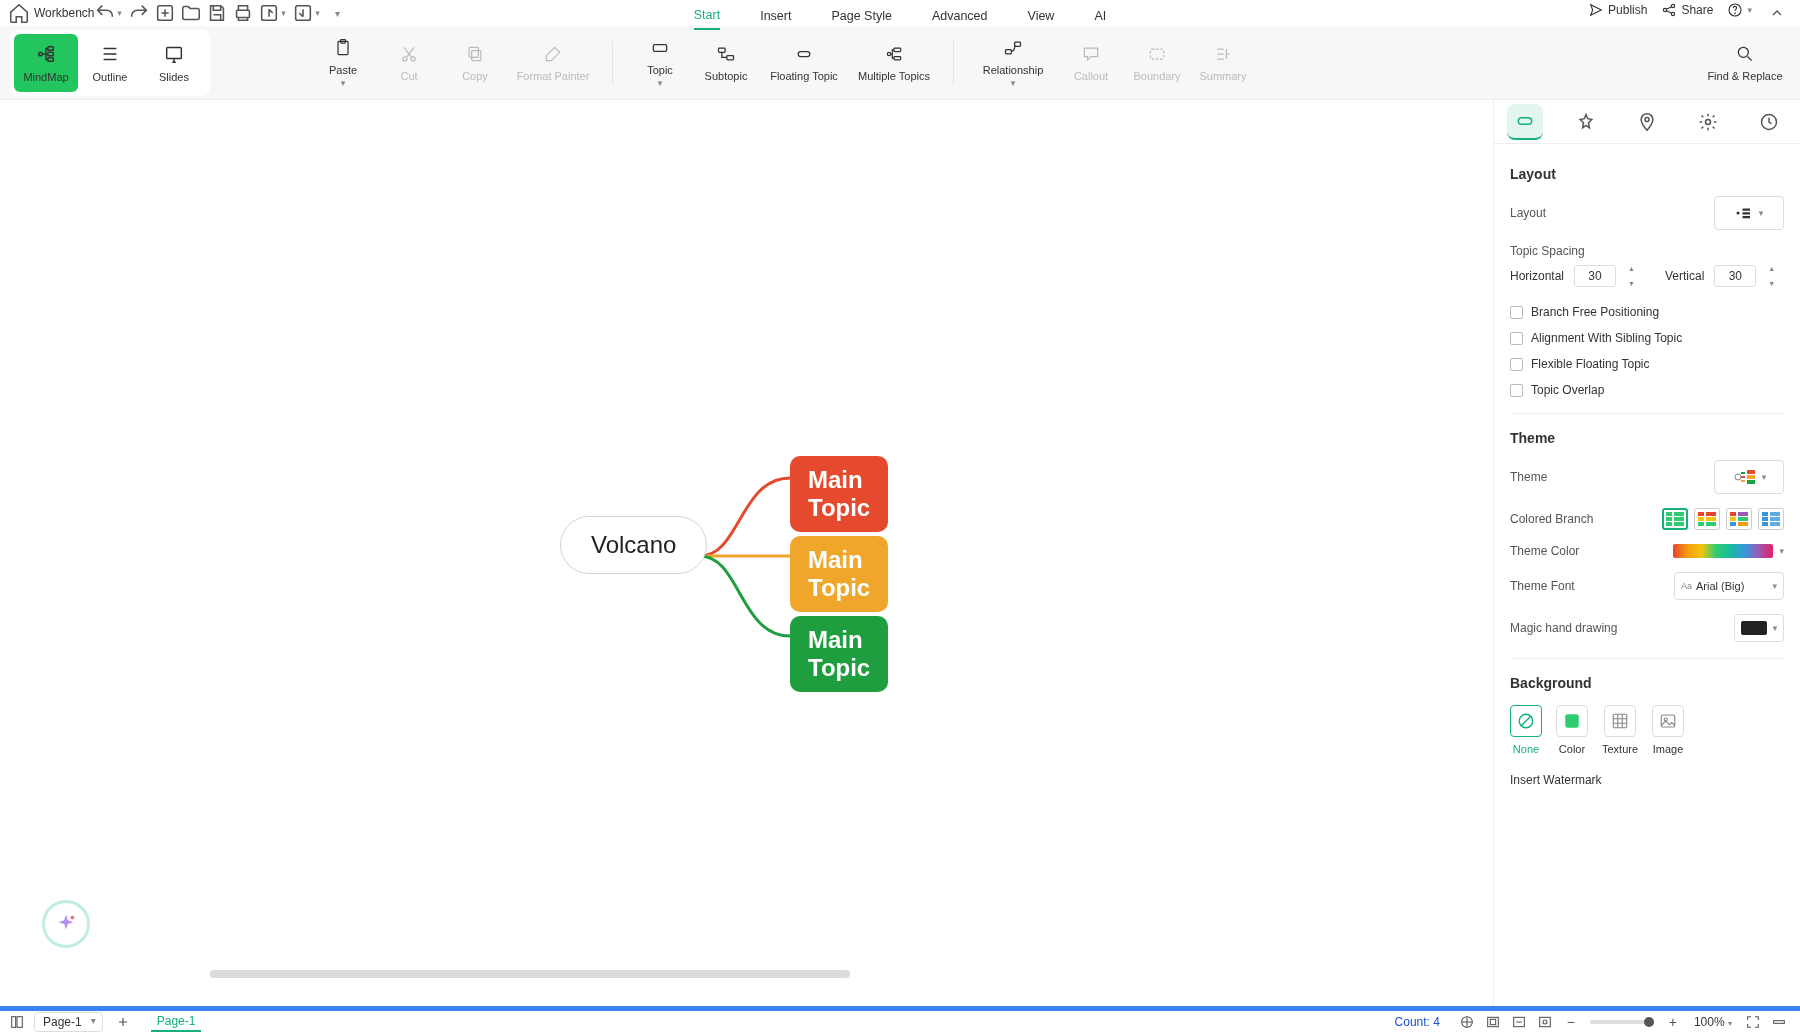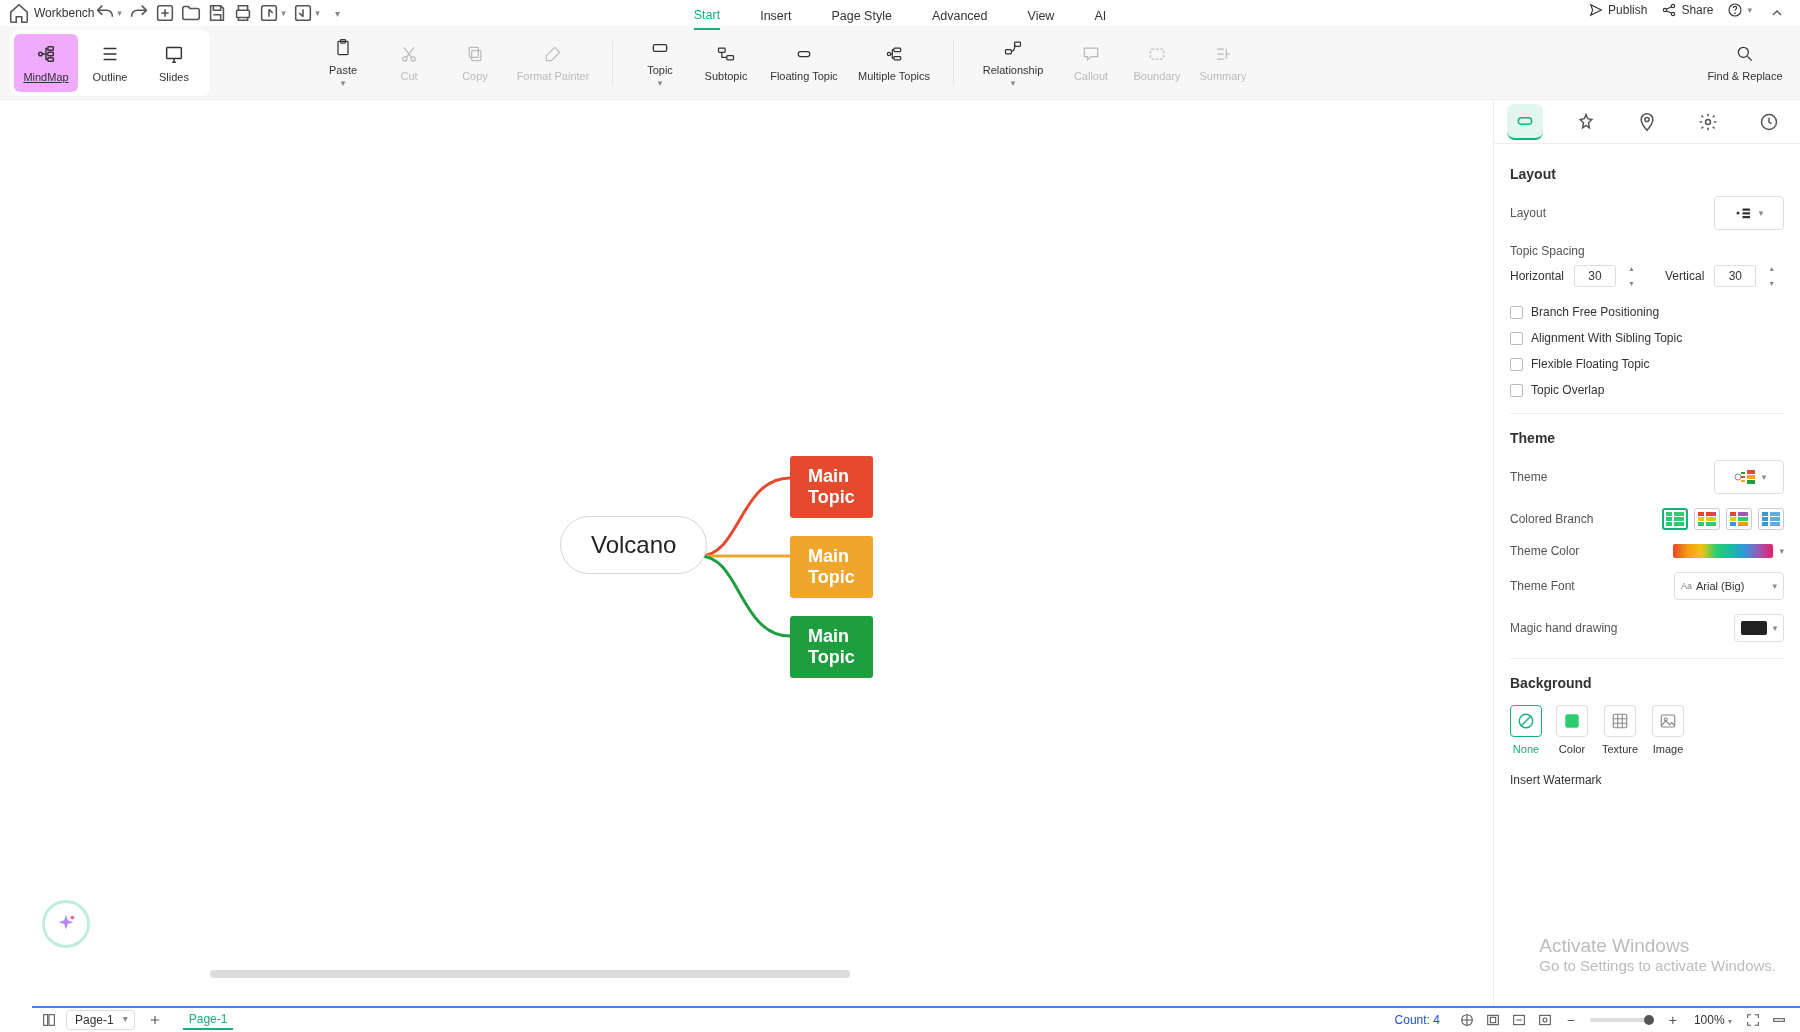--- a/index.html
+++ b/index.html
@@ -17,40 +17,40 @@
 .menutabs .mt.active{color:#14b07e;border-bottom:2px solid #14b07e;}
 
 .titlebar-right{display:flex;align-items:flex-start;gap:14px;}
 .titlebar-right .tr-item{display:flex;align-items:center;gap:4px;color:#333;font-size:12px;cursor:pointer;}
 .titlebar-right svg{width:16px;height:16px;}
 
 
 .ribbon{height:74px;background:#f7f7f7;display:flex;align-items:center;padding:0 10px;border-bottom:1px solid #eee;}
 .view-switch{display:flex;background:#fff;border-radius:8px;padding:4px;gap:0;}
 .view-switch .vs{display:flex;flex-direction:column;align-items:center;justify-content:center;width:64px;height:58px;font-size:11px;color:#333;cursor:pointer;border-radius:6px;}
-.view-switch .vs.active{background:#f0abfc;text-decoration:underline;}
+.view-switch .vs.active{background:#22c55e;}
 .view-switch .vs svg{width:22px;height:22px;margin-bottom:6px;}
 .ribbon .sep{width:1px;height:44px;background:#e4e4e4;margin:0 14px;}
 .ribbon .rb{display:flex;flex-direction:column;align-items:center;justify-content:center;width:66px;height:58px;font-size:11px;color:#333;cursor:pointer;}
 .ribbon .rb.wide{width:90px;}
 .ribbon .rb.dis{color:#bbb;}
 .ribbon .rb svg{width:20px;height:20px;margin-bottom:6px;}
 .ribbon .rb .caret{font-size:9px;margin-top:2px;color:#888;}
 .ribbon .flex-spacer{flex:1;}
 
 
 .workspace{position:absolute;top:100px;left:0;right:0;bottom:26px;background:#fff;}
 .canvas{position:absolute;left:0;top:0;right:260px;bottom:0;overflow:hidden;}
 .right-panel{position:absolute;right:0;top:0;width:307px;bottom:0;background:#fff;border-left:1px solid #eee;overflow-y:auto;}
 .collapse-arrow{position:absolute;right:260px;top:18px;width:20px;height:20px;display:flex;align-items:center;justify-content:center;cursor:pointer;color:#888;}
 
 
 .mindmap{position:absolute;left:560px;top:360px;}
 .central{position:absolute;left:0;top:56px;padding:14px 30px;font-size:24px;font-weight:400;background:#fff;border:1px solid #d5d5d5;border-radius:30px;color:#222;}
-.branch{position:absolute;padding:10px 18px;font-size:18px;font-weight:bold;color:#fff;border-radius:3px;}
+.branch{position:absolute;padding:10px 18px;font-size:24px;font-weight:bold;color:#fff;border-radius:10px;}
 .b1{left:230px;top:-4px;background:#e54a2e;}
 .b2{left:230px;top:76px;background:#f0a62b;}
 .b3{left:230px;top:156px;background:#1e9e3e;}
 svg.lines{position:absolute;left:0;top:0;overflow:visible;}
 
 
 .rp-tabs{height:44px;display:flex;align-items:center;justify-content:space-around;border-bottom:1px solid #eee;}
 .rp-tabs .rpt{width:36px;height:36px;display:flex;align-items:center;justify-content:center;cursor:pointer;border-radius:8px;color:#555;}
 .rp-tabs .rpt.active{background:#e3f5ef;color:#14b07e;border-bottom:2px solid #14b07e;}
 .rp-body{padding:14px 16px;}
@@ -81,21 +81,21 @@
 .bg-opt .bo-icon{width:32px;height:32px;border:1px solid #ddd;border-radius:4px;display:flex;align-items:center;justify-content:center;}
 .bg-opt.active .bo-icon{border-color:#14b07e;color:#14b07e;}
 .bg-opt.active{color:#14b07e;}
 .watermark-link{font-size:12px;color:#333;margin-top:18px;}
 
 
 .win-watermark{position:absolute;right:24px;bottom:32px;text-align:left;color:rgba(120,120,120,0.5);font-size:15px;pointer-events:none;}
 .win-watermark .l1{font-size:19px;}
 
 
-.pagebar{position:absolute;left:0;right:0;bottom:0;height:26px;border-top:2px solid #3b82f6;display:flex;align-items:center;padding:0 8px;font-size:12px;background:#fff;margin-left:32px;}
+.pagebar{position:absolute;left:0;right:0;bottom:0;height:26px;border-top:5px solid #3b82f6;display:flex;align-items:center;padding:0 8px;font-size:12px;background:#fff;}
 .pagebar .pb-icon{width:18px;height:18px;display:flex;align-items:center;justify-content:center;color:#555;margin-right:8px;cursor:pointer;}
 .pagebar .page-dd{border:1px solid #ddd;border-radius:4px;padding:2px 20px 2px 8px;position:relative;margin-right:10px;}
 .pagebar .page-dd::after{content:"▾";position:absolute;right:6px;font-size:10px;color:#888;}
 .pagebar .add-page{width:20px;height:20px;display:flex;align-items:center;justify-content:center;color:#555;cursor:pointer;margin-right:18px;}
 .pagebar .page-tab{color:#14b07e;border-bottom:2px solid #14b07e;padding:2px 6px;margin-right:8px;}
 .pagebar .spacer{flex:1;}
 .pagebar .count{margin-right:14px;color:#1d4ed8;text-align:center;}
 .pagebar .zb{width:20px;height:20px;display:flex;align-items:center;justify-content:center;margin:0 3px;cursor:pointer;color:#555;}
 .pagebar .zoom-slider{width:64px;height:4px;background:#ddd;border-radius:2px;position:relative;margin:0 6px;}
 .pagebar .zoom-slider .knob{width:10px;height:10px;background:#555;border-radius:50%;position:absolute;right:0;top:-3px;}
@@ -578,24 +578,20 @@
               </svg>
             </div>
           <span>Image</span>
         </div>
       </div>
 
       <div class="watermark-link">Insert Watermark</div>
     </div>
   </div>
 
-  <div class="win-watermark">
-    <div class="l1">Activate Windows</div>
-    <div>Go to Settings to activate Windows.</div>
-  </div>
 
   <div class="h-scroll">
     <div class="thumb"></div>
   </div>
 
   <div class="ai-fab">
     <svg viewBox="0 0 24 24">
         <path d="M12 2l2 6 6 2-6 2-2 6-2-6-6-2 6-2z" fill="#b48cf2"></path>
         <circle cx="19" cy="5" r="2" fill="#f06292"></circle>
       </svg>

